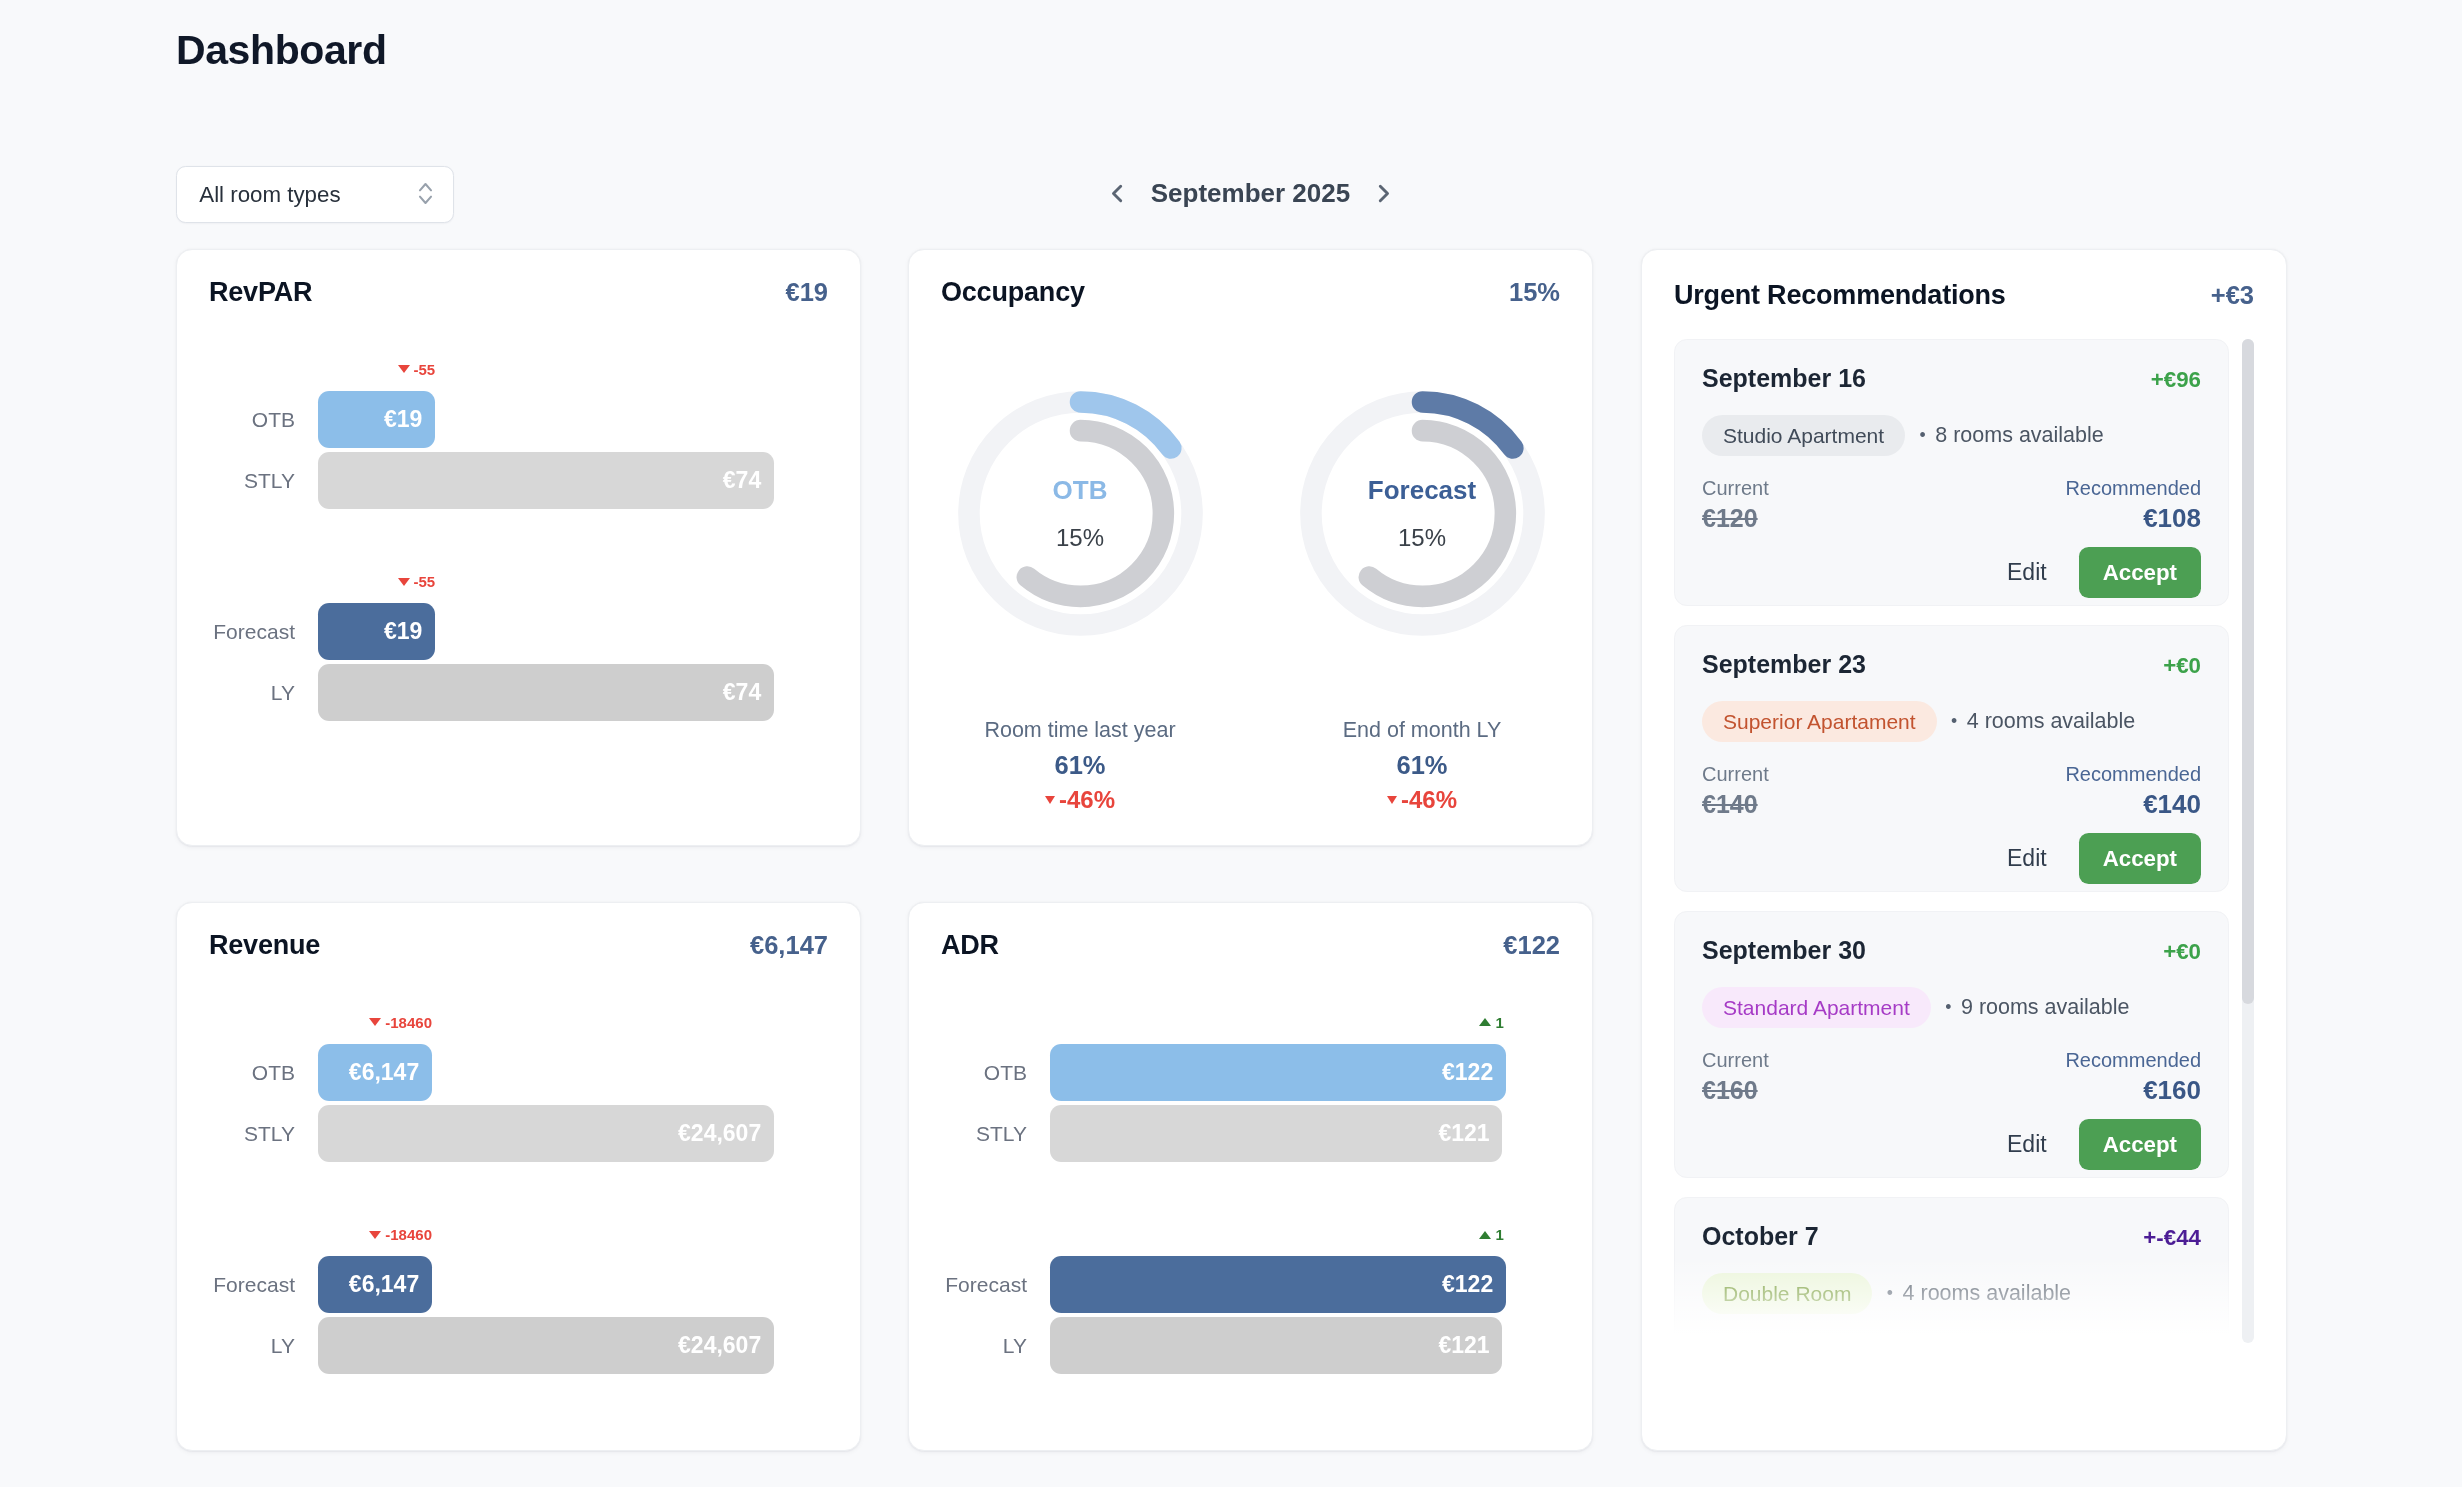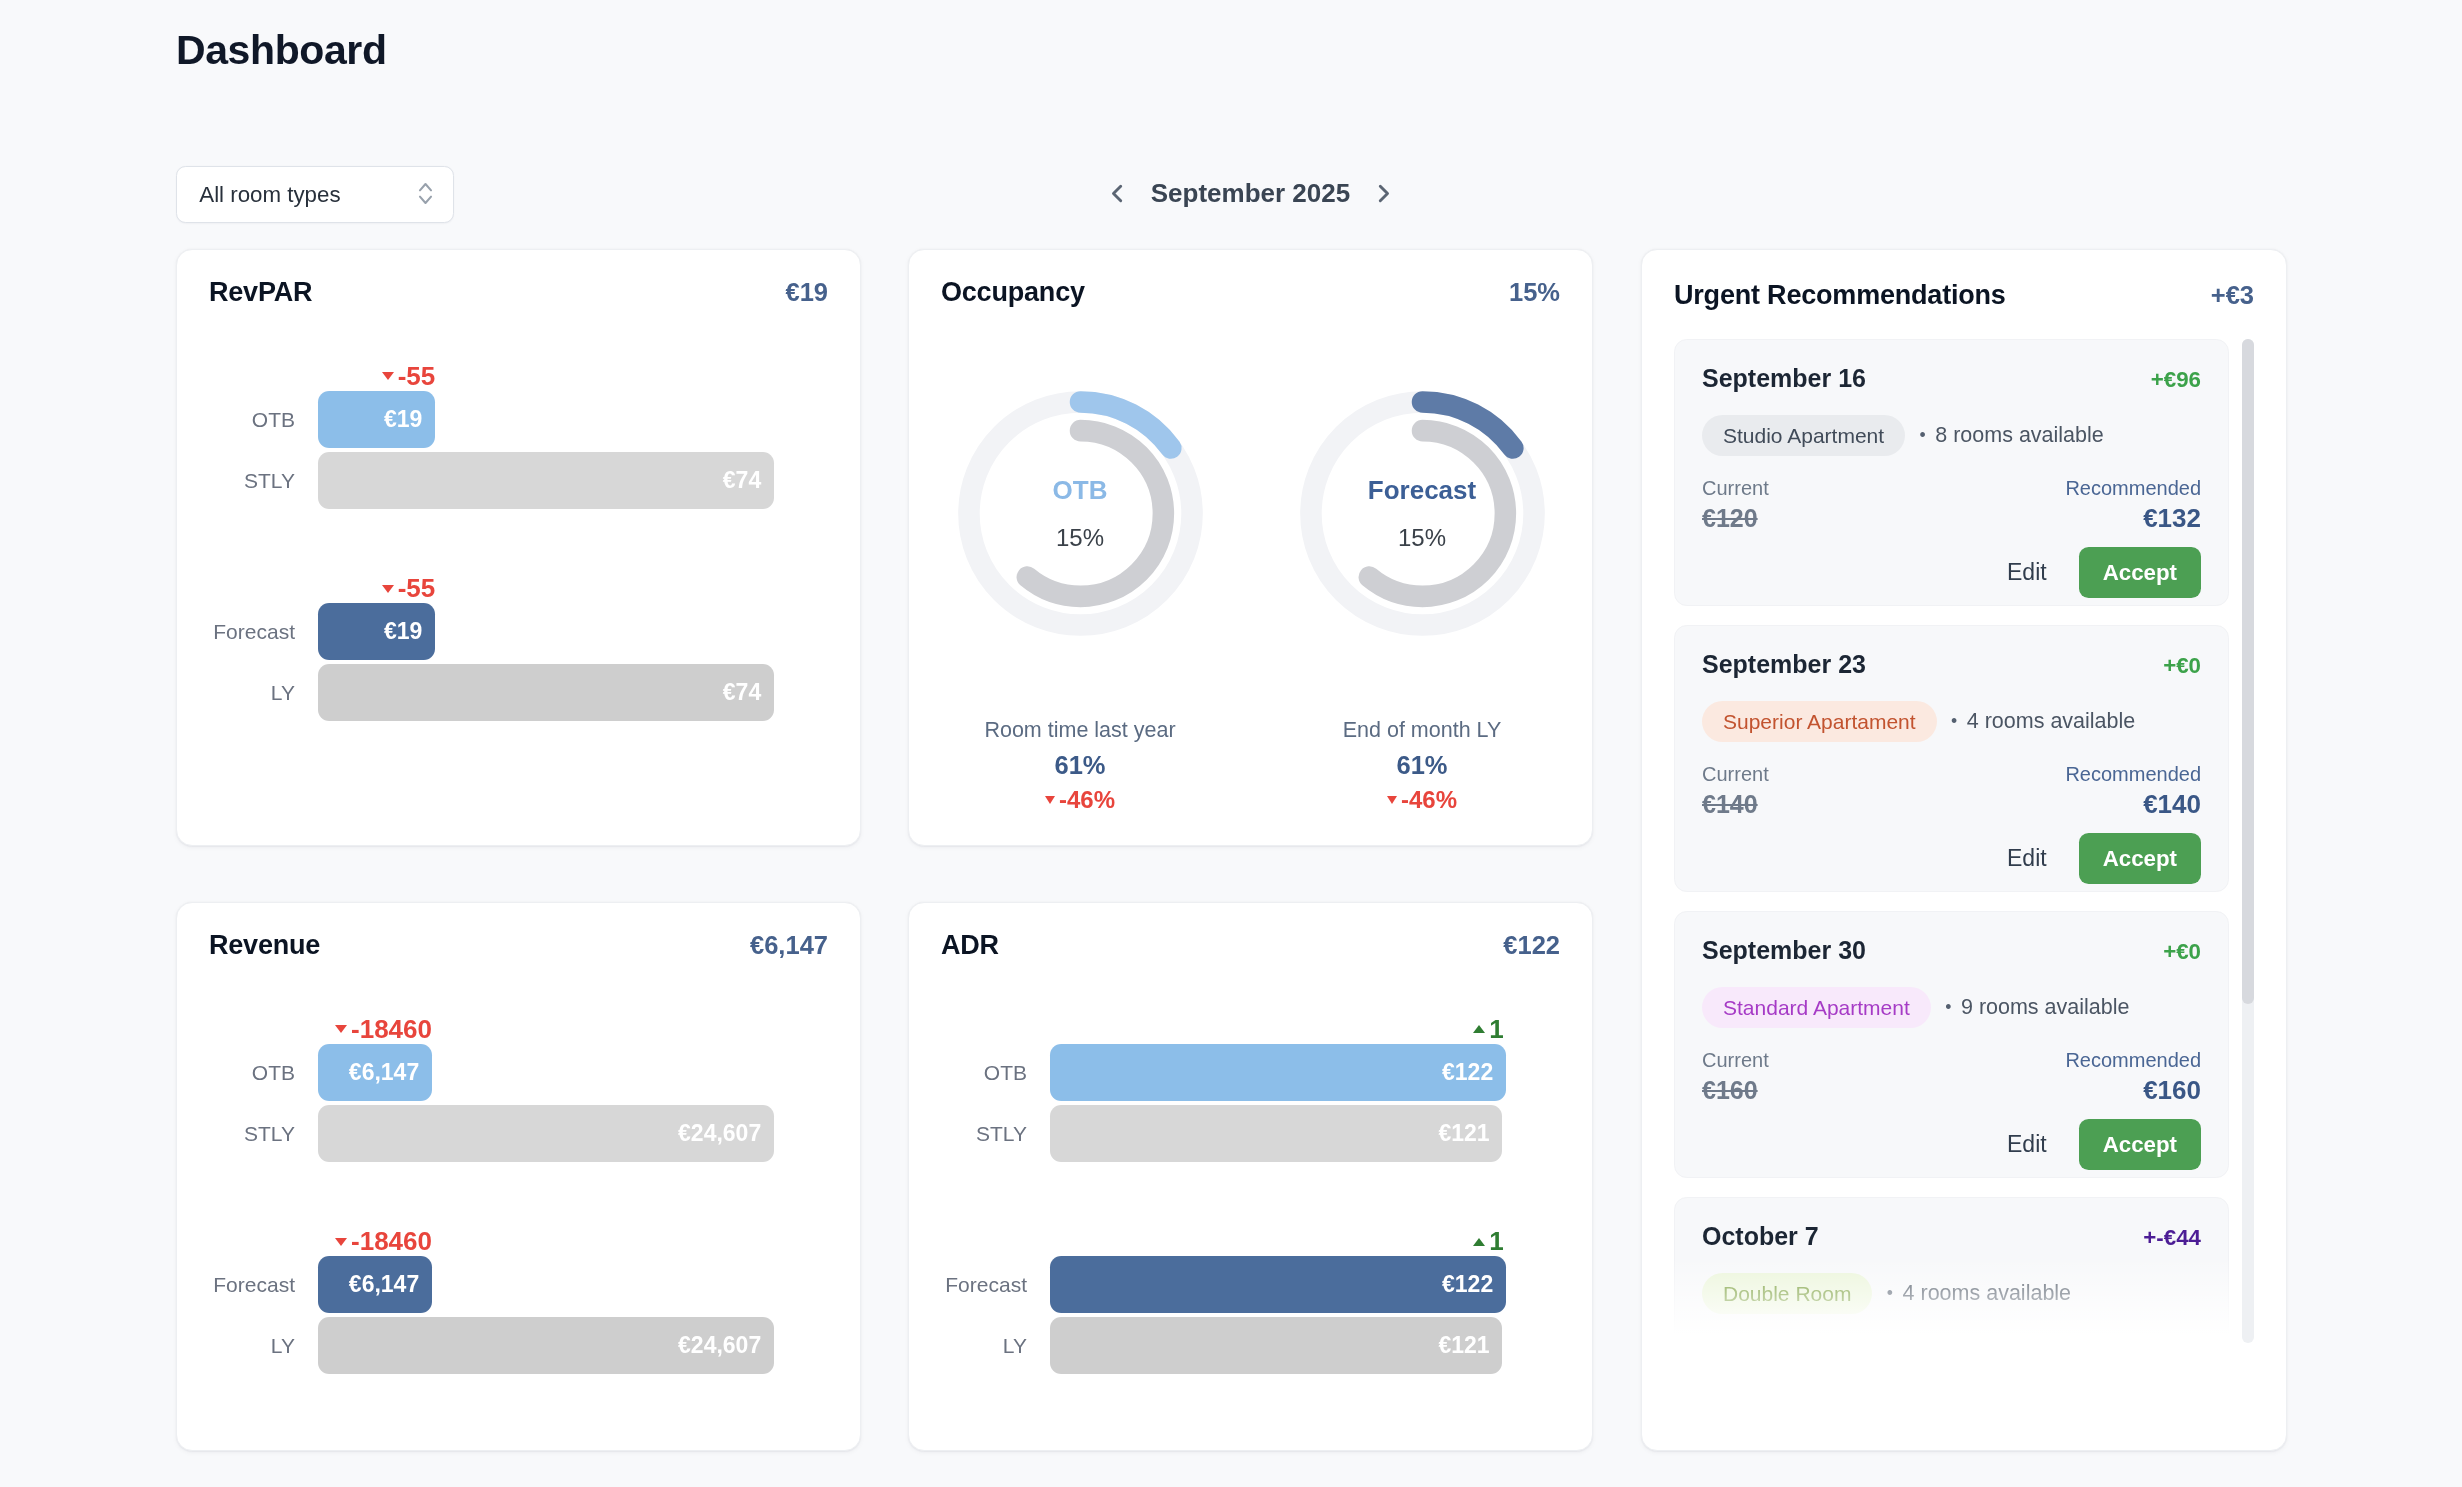--- a/index.html
+++ b/index.html
@@ -34,21 +34,21 @@
   .head-val { font-size:25.5px; font-weight:700; }
 
   
   .chart { position:absolute; left:32px; top:109px; width:621px; height:367px; }
   .crow { position:absolute; left:0; width:100%; height:57px; }
   .clabel { position:absolute; left:0; top:0; width:86px; height:57px; display:flex; align-items:center; justify-content:flex-end; font-size:21px; color:#6b7280; }
   .barzone { position:absolute; left:109px; top:0; width:456px; height:57px; }
   .bar { height:100%; border-radius:11.2px; display:flex; align-items:center; justify-content:flex-end; padding-right:12.8px; min-width:88px; }
   .bar .barval { color:#fff; font-size:23px; font-weight:700; white-space:nowrap; }
   .delta-row { position:absolute; left:109px; width:456px; height:27px; }
-  .delta { position:absolute; top:0; font-size:26px; font-weight:600; white-space:nowrap; display:flex; align-items:center; }
+  .delta { position:absolute; top:0; font-size:15px; font-weight:600; white-space:nowrap; display:flex; align-items:center; }
   .tri { display:inline-block; width:0; height:0; margin-right:4px; }
   .tri.down { border-left:6.4px solid transparent; border-right:6.4px solid transparent; border-top:8.8px solid currentColor; }
   .tri.up   { border-left:6.4px solid transparent; border-right:6.4px solid transparent; border-bottom:8.8px solid currentColor; }
 
   
   .donut-half { position:absolute; top:136px; width:342px; text-align:center; }
   .dbox { position:relative; width:255px; height:255px; margin:0 auto; }
   .dbox svg { position:absolute; inset:0; }
   circle.track { fill:none; stroke:#f2f3f6; stroke-width:27; }
   circle.varc, circle.carc { fill:none; stroke-width:27; stroke-linecap:round; }
@@ -339,21 +339,21 @@
         <span class="pill" style="background: rgb(233, 235, 238); color: rgb(65, 75, 89);">Studio Apartment</span>
         <span class="bullet">•</span>
         <span class="rooms">8 rooms available</span>
       </div>
       <div class="reco-r3">
         <span class="cur-label">Current</span>
         <span class="rec-label">Recommended</span>
       </div>
       <div class="reco-r4">
         <span class="cur-val">€120</span>
-        <span class="rec-val">€132</span>
+        <span class="rec-val">€108</span>
       </div>
       <div class="reco-r5">
         <span class="edit-btn">Edit</span>
         <button class="accept-btn" style="background: rgb(76, 159, 83);">Accept</button>
       </div>
     </div>
 
     <div class="reco-card">
       <div class="reco-r1">
         <span class="reco-date">September 23</span>

